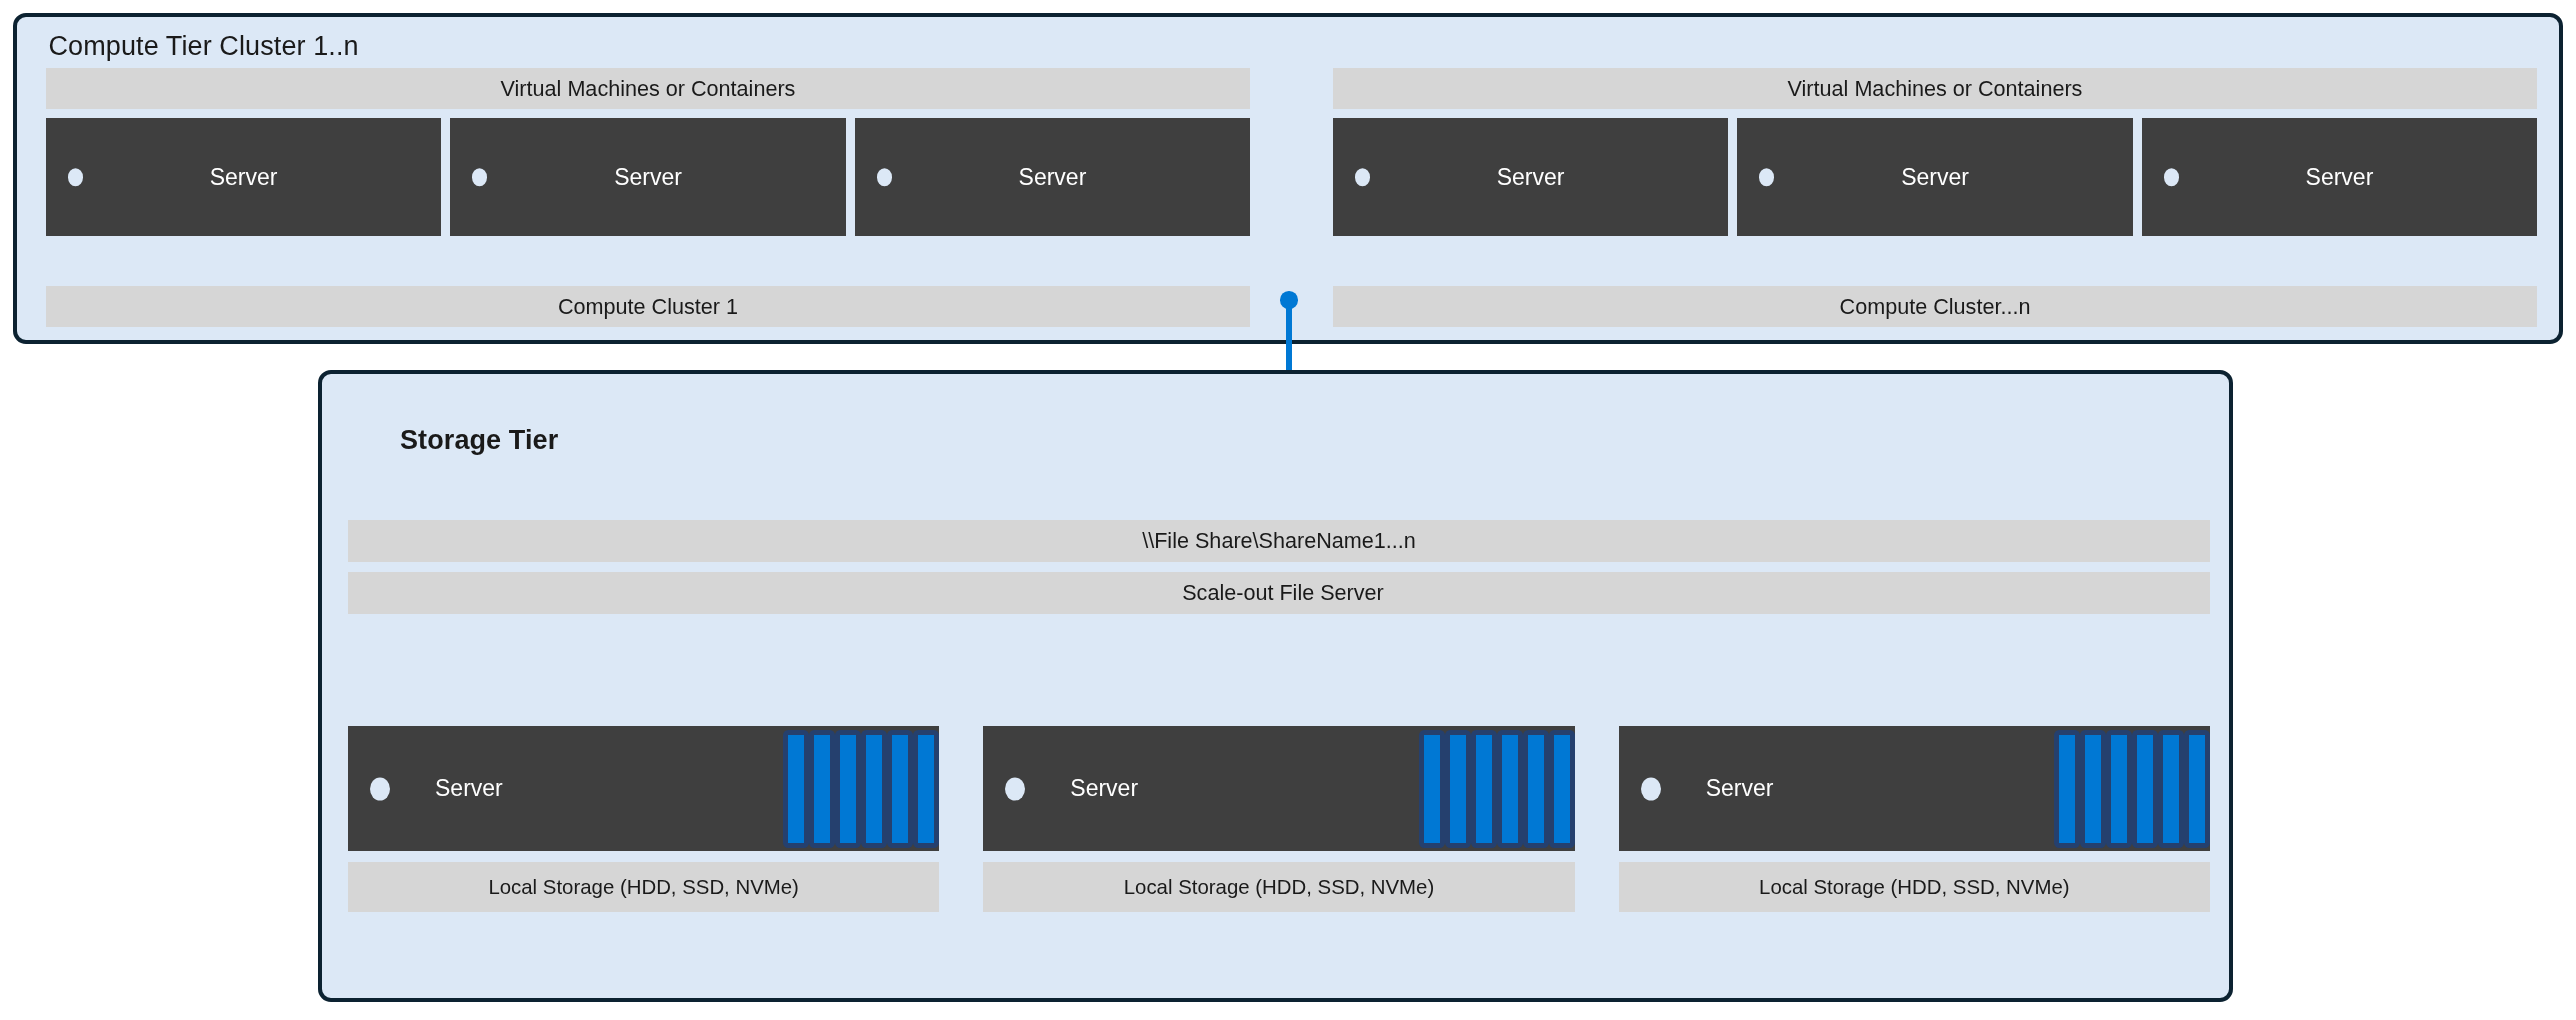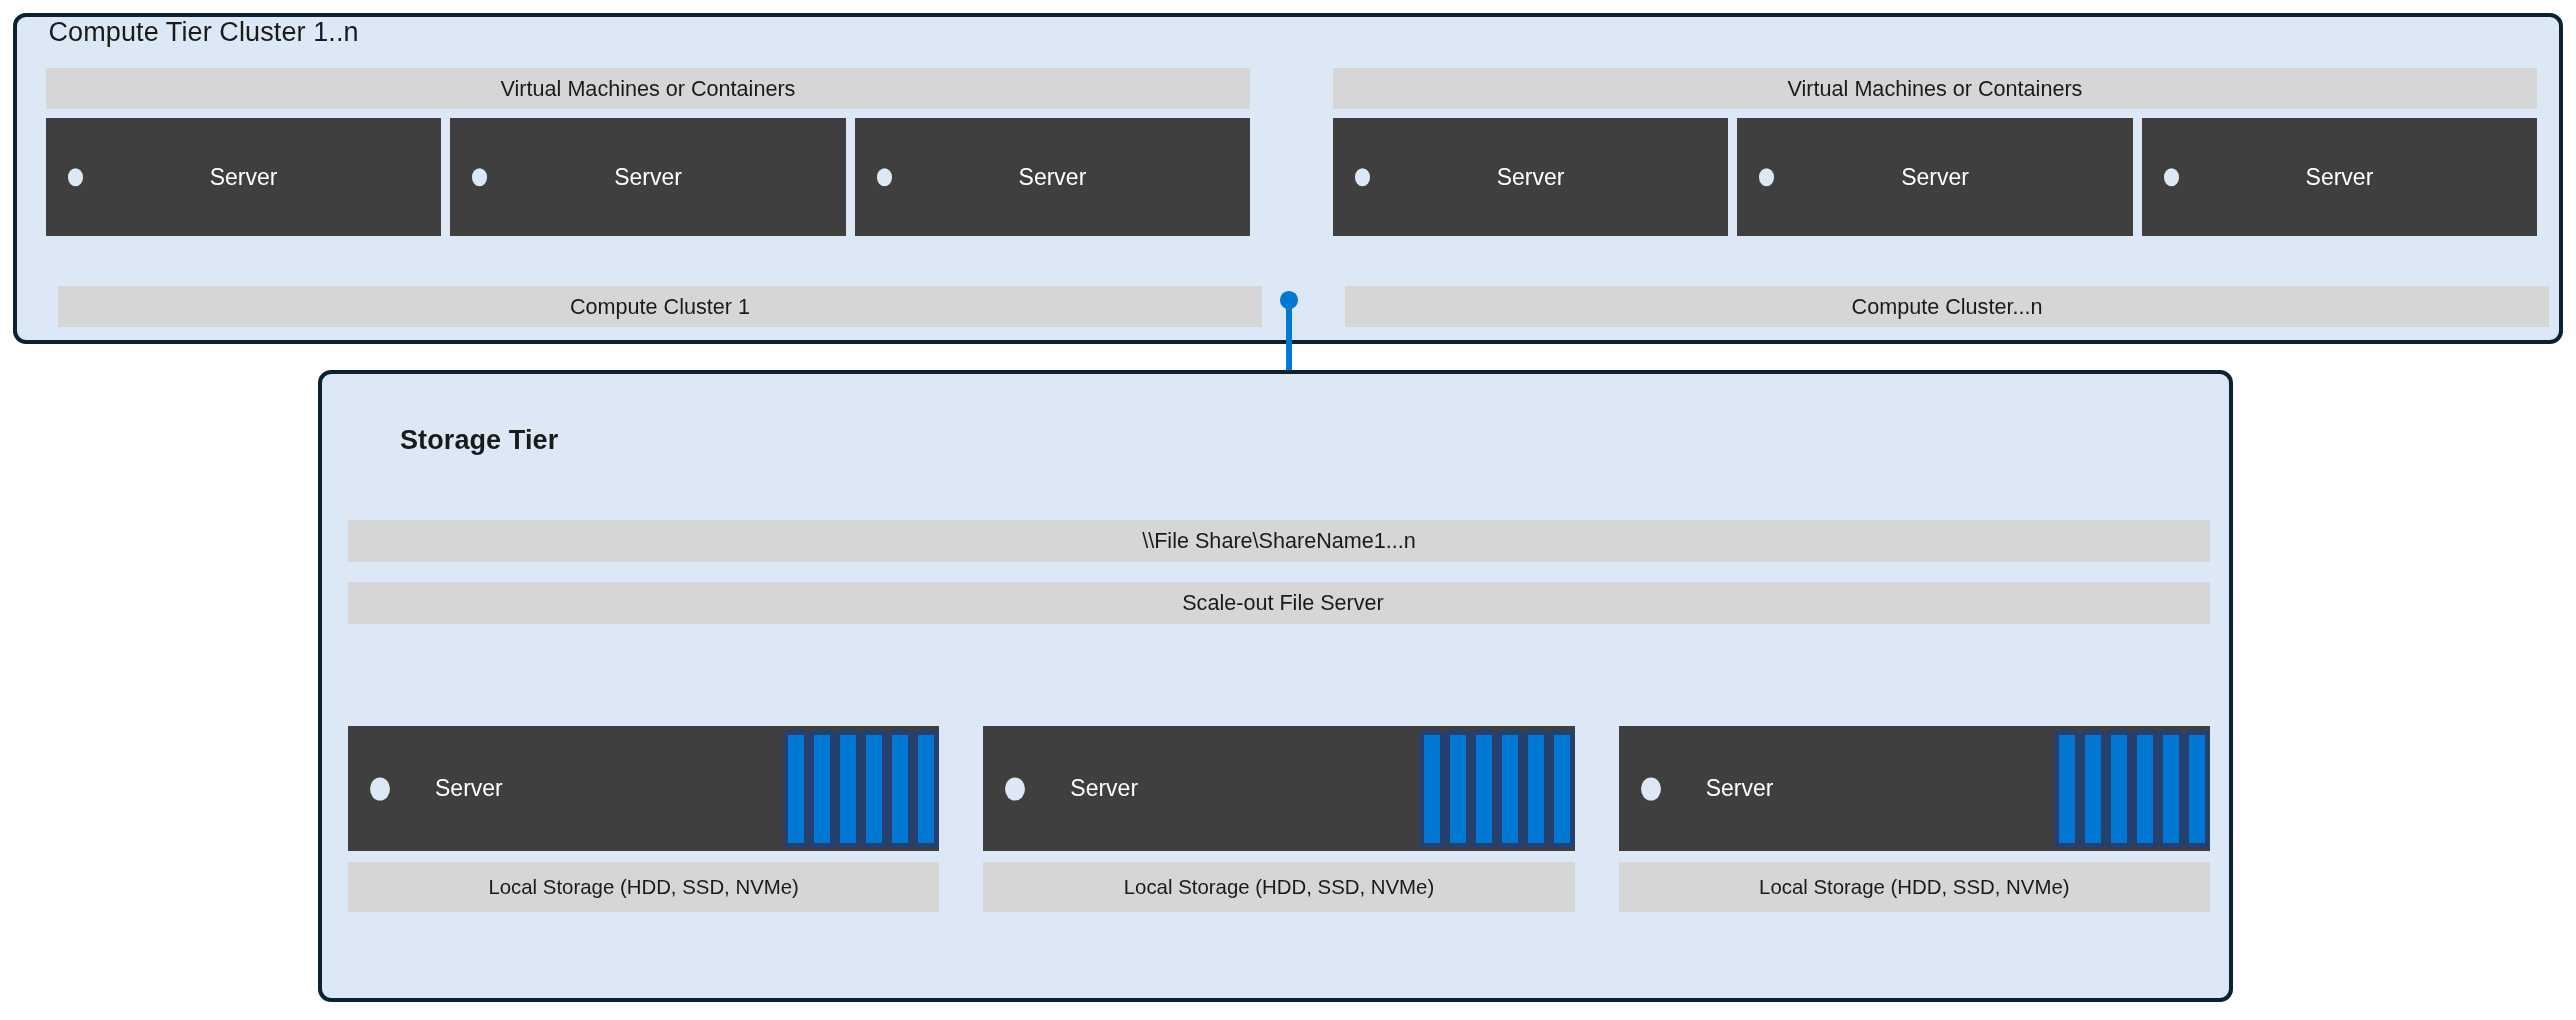--- a/index.html
+++ b/index.html
@@ -39,21 +39,21 @@
   .tier-title {
     position: absolute;
     color: #1a1a1a;
     font-size: 27px;
     font-weight: 400;
     white-space: nowrap;
     letter-spacing: 0.1px;
   }
   #compute-tier .tier-title {
     left: 31.5px;
-    top: 0;
+    top: 14px;
   }
   #storage-tier .tier-title {
     left: 78px;
     top: 51px;
     font-weight: bold;
   }
 
   
   .cluster {
     position: absolute;
@@ -71,21 +71,21 @@
     background: #d6d6d6;
     color: #1a1a1a;
     font-size: 21.6px;
     display: flex;
     align-items: center;
     justify-content: center;
     box-sizing: border-box;
     white-space: nowrap;
   }
   .cluster .band-top { top: 0; height: 41px; }
-  .cluster .band-bottom { top: 218px; height: 41px; margin-left: 12px; }
+  .cluster .band-bottom { top: 218px; height: 41px; }
 
   .server-row {
     position: absolute;
     top: 50px;
     left: 0;
     width: 100%;
     height: 118px;
     display: flex;
     gap: 9.3px;
   }
@@ -158,21 +158,21 @@
     background: #d6d6d6;
     color: #1a1a1a;
     font-size: 21.6px;
     display: flex;
     align-items: center;
     justify-content: center;
     box-sizing: border-box;
     white-space: nowrap;
   }
   #stack-band-0 { top: 146px; }
-  #stack-band-1 { top: 208px; padding-left: 8px; }
+  #stack-band-1 { top: 198px; padding-left: 8px; }
   #stack-band-2 { top: 282px; }
 
   #storage-node-row {
     position: absolute;
     left: 26px;
     top: 352px;
     width: 1862px;
     height: 245px;
     display: flex;
     gap: 44px;

